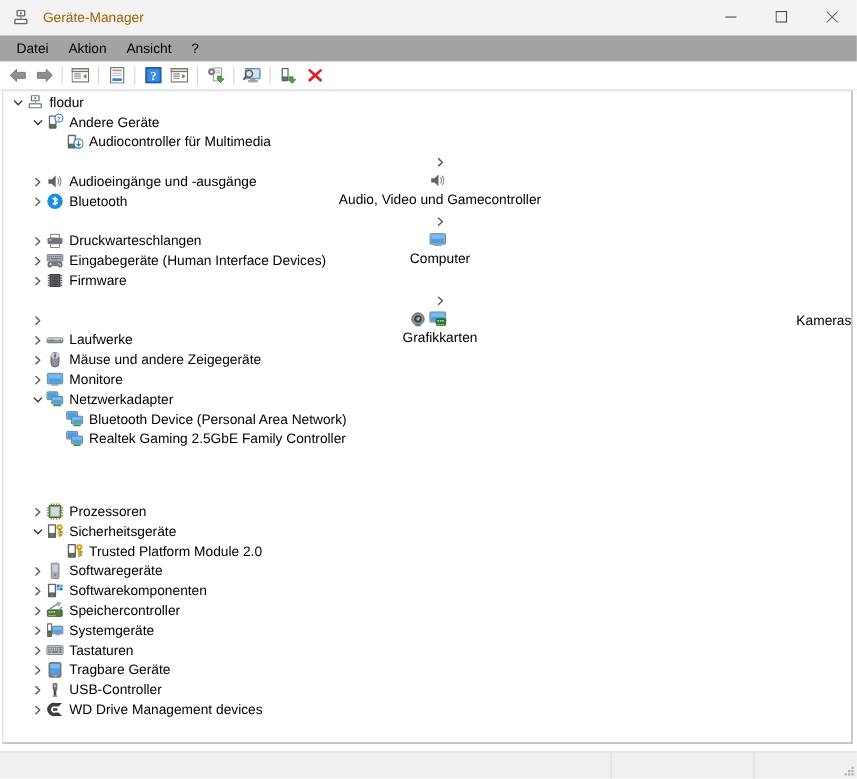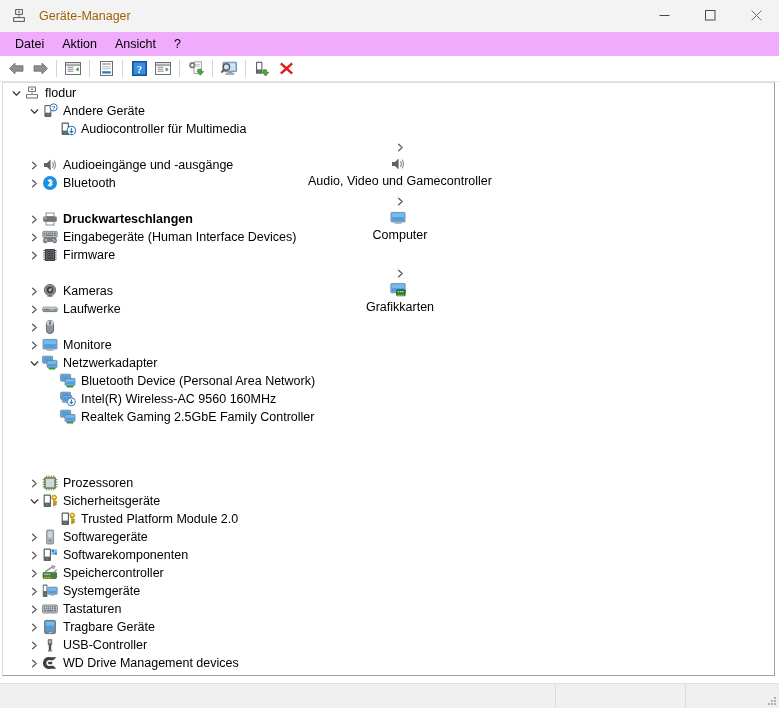--- a/index.html
+++ b/index.html
@@ -51,21 +51,21 @@
     height: 31px;
     display: flex;
     align-items: center;
     justify-content: center;
     color: #4a4a4a;
   }
 
   
   .menubar {
     height: 24px;
-    background: #f0abfc;
+    background: #a3a3a3;
     display: flex;
     align-items: center;
     padding-left: 6px;
     font-size: 12.5px;
   }
   .menu-item {
     padding: 3px 9px;
     color: #000;
     white-space: nowrap;
   }
@@ -442,21 +442,21 @@
         <span class="row-icon">
           <svg width="16" height="16" viewBox="0 0 16 16">
             <rect x="1" y="2.4" width="14" height="9.6" rx="0.8" fill="#8fb4d4" stroke="#5d7f9c" stroke-width="0.8"></rect>
             <rect x="2.1" y="3.5" width="11.8" height="7.4" fill="#4f9fe0"></rect>
             <rect x="2.1" y="3.5" width="11.8" height="3.6" fill="#74bcf0"></rect>
             <rect x="4.5" y="12.4" width="7" height="1.3" rx="0.4" fill="#9aa4ab"></rect>
           </svg>
         </span>
         <span class="row-label">Computer</span>
       </div>
-      <div class="row" style="padding-left: 23px; font-weight: bold;">
+      <div class="row" style="padding-left: 23px;">
         <span class="twisty">
           <svg width="9" height="9" viewBox="0 0 9 9">
             <path d="M2.6 1.2 L6.2 4.5 L2.6 7.8" stroke="#5a5a5a" stroke-width="1.25" fill="none" stroke-linecap="round" stroke-linejoin="round"></path>
           </svg>
         </span>
         <span class="row-icon">
           <svg width="16" height="16" viewBox="0 0 16 16">
             <rect x="4" y="2" width="8" height="3.4" fill="#ffffff" stroke="#6f757a" stroke-width="0.8"></rect>
             <rect x="1.2" y="5.4" width="13.6" height="5.4" rx="1.2" fill="#6f757a"></rect>
             <rect x="2.4" y="6.6" width="2.4" height="1" fill="#cfd4d8"></rect>
@@ -547,21 +547,21 @@
             <g fill="#f0c24b">
               <rect x="7.6" y="12.6" width="1.1" height="1.2"></rect>
               <rect x="9.3" y="12.6" width="1.1" height="1.2"></rect>
               <rect x="11" y="12.6" width="1.1" height="1.2"></rect>
               <rect x="12.7" y="12.6" width="1.1" height="1.2"></rect>
             </g>
           </svg>
         </span>
         <span class="row-label">Grafikkarten</span>
       </div>
-      <div class="row" style="padding-left: 23px;">
+      <div class="row" style="padding-left: 23px; justify-content: space-between;">
         <span class="twisty">
           <svg width="9" height="9" viewBox="0 0 9 9">
             <path d="M2.6 1.2 L6.2 4.5 L2.6 7.8" stroke="#5a5a5a" stroke-width="1.25" fill="none" stroke-linecap="round" stroke-linejoin="round"></path>
           </svg>
         </span>
         <span class="row-icon">
           <svg width="16" height="16" viewBox="0 0 16 16">
             <circle cx="8" cy="7" r="5.6" fill="#8d9399" stroke="#5d6369" stroke-width="0.9"></circle>
             <circle cx="8" cy="7" r="3.4" fill="#3b4045"></circle>
             <circle cx="8" cy="7" r="1.5" fill="#aab0b5"></circle>
@@ -595,20 +595,21 @@
           </svg>
         </span>
         <span class="row-icon">
           <svg width="16" height="16" viewBox="0 0 16 16">
             <rect x="4.4" y="1.4" width="7.2" height="13.2" rx="3.6" fill="#8d9399" stroke="#5a6065" stroke-width="0.9"></rect>
             <rect x="4.4" y="1.4" width="7.2" height="5.4" rx="3.4" fill="#c8cdd1"></rect>
             <line x1="8" y1="1.6" x2="8" y2="6.4" stroke="#6a7075" stroke-width="0.9"></line>
             <rect x="7.4" y="3" width="1.3" height="2.6" rx="0.6" fill="#585e63"></rect>
           </svg>
         </span>
+        <span class="row-label">Mäuse und andere Zeigegeräte</span>
       </div>
       <div class="row" style="padding-left: 23px;">
         <span class="twisty">
           <svg width="9" height="9" viewBox="0 0 9 9">
             <path d="M2.6 1.2 L6.2 4.5 L2.6 7.8" stroke="#5a5a5a" stroke-width="1.25" fill="none" stroke-linecap="round" stroke-linejoin="round"></path>
           </svg>
         </span>
         <span class="row-icon">
           <svg width="16" height="16" viewBox="0 0 16 16">
             <rect x="1" y="2.4" width="14" height="9.6" rx="0.8" fill="#8fb4d4" stroke="#5d7f9c" stroke-width="0.8"></rect>
@@ -643,34 +644,20 @@
           <svg width="16" height="16" viewBox="0 0 16 16">
             <rect x="0.6" y="1.2" width="10" height="7" rx="0.7" fill="#8fb4d4" stroke="#5d7f9c" stroke-width="0.8"></rect>
             <rect x="1.6" y="2.1" width="8" height="5.2" fill="#4f9fe0"></rect>
             <rect x="5" y="5.4" width="10" height="7" rx="0.7" fill="#8fb4d4" stroke="#5d7f9c" stroke-width="0.8"></rect>
             <rect x="6" y="6.3" width="8" height="5.2" fill="#4f9fe0"></rect>
             <rect x="6" y="6.3" width="8" height="2.4" fill="#74bcf0"></rect>
             <rect x="6.6" y="12.8" width="6.8" height="1.6" rx="0.4" fill="#2f9c33"></rect>
           </svg>
         </span>
         <span class="row-label">Bluetooth Device (Personal Area Network)</span>
-      </div>
-      <div class="row" style="padding-left: 41px;">
-        <span class="twisty"></span>
-        <span class="row-icon">
-          <svg width="16" height="16" viewBox="0 0 16 16">
-            <rect x="0.6" y="1.2" width="10" height="7" rx="0.7" fill="#8fb4d4" stroke="#5d7f9c" stroke-width="0.8"></rect>
-            <rect x="1.6" y="2.1" width="8" height="5.2" fill="#4f9fe0"></rect>
-            <rect x="2.4" y="4.6" width="9.4" height="6.6" rx="0.7" fill="#8fb4d4" stroke="#5d7f9c" stroke-width="0.8"></rect>
-            <rect x="3.4" y="5.5" width="7.4" height="4.8" fill="#4f9fe0"></rect>
-            <circle cx="11.4" cy="10.8" r="4" fill="#ffffff" stroke="#3a78bf" stroke-width="1"></circle>
-            <path d="M11.4 8.8 L11.4 12 M10 11 L11.4 12.6 L12.8 11" stroke="#3a78bf" stroke-width="1.05" fill="none" stroke-linecap="round" stroke-linejoin="round"></path>
-          </svg>
-        </span>
-        <span class="row-label">Intel(R) Wireless-AC 9560 160MHz</span>
       </div>
       <div class="row" style="padding-left: 41px;">
         <span class="twisty"></span>
         <span class="row-icon">
           <svg width="16" height="16" viewBox="0 0 16 16">
             <rect x="0.6" y="1.2" width="10" height="7" rx="0.7" fill="#8fb4d4" stroke="#5d7f9c" stroke-width="0.8"></rect>
             <rect x="1.6" y="2.1" width="8" height="5.2" fill="#4f9fe0"></rect>
             <rect x="5" y="5.4" width="10" height="7" rx="0.7" fill="#8fb4d4" stroke="#5d7f9c" stroke-width="0.8"></rect>
             <rect x="6" y="6.3" width="8" height="5.2" fill="#4f9fe0"></rect>
             <rect x="6" y="6.3" width="8" height="2.4" fill="#74bcf0"></rect>

